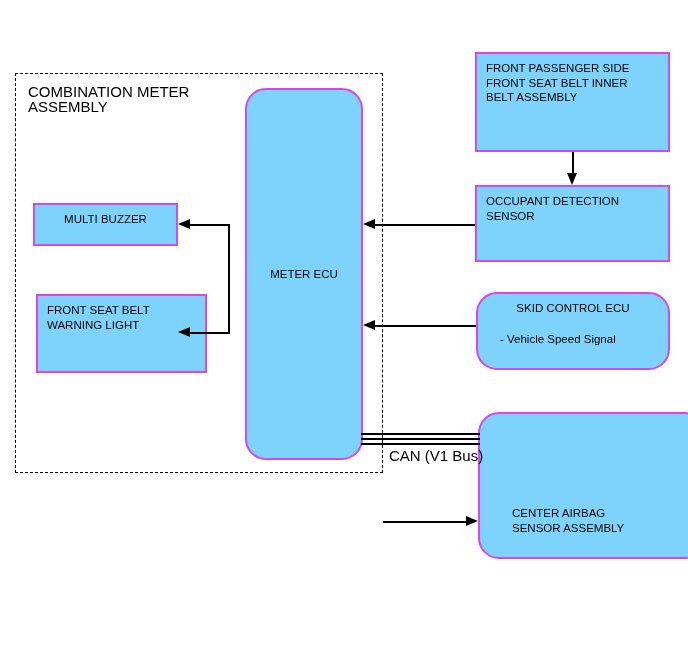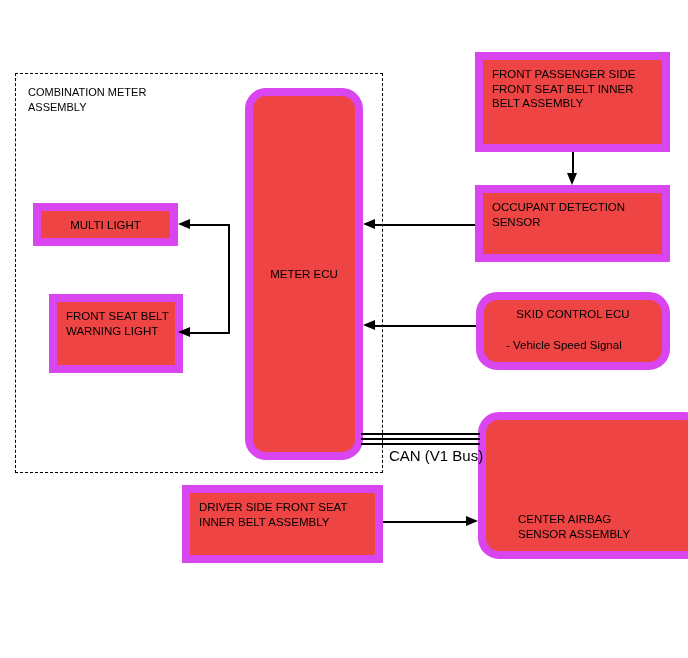--- a/index.html
+++ b/index.html
@@ -28,30 +28,30 @@
   }
   
   .group-dashed {
     position: absolute;
     border: 1.6px dashed #000000;
     box-sizing: border-box;
     background: transparent;
   }
   .group-label {
     position: absolute;
-    font-size: 11px;
+    font-size: 15px;
     line-height: 14.5px;
     white-space: pre-line;
   }
   
   .box {
     position: absolute;
     box-sizing: border-box;
-    border: 8px solid #d946ef;
-    background: #ef4444;
+    border: 2px solid #d946ef;
+    background: #7dd3fc;
   }
   .box.rounded {
     border-radius: 21px;
   }
   .box-text {
     position: absolute;
     font-size: 11.5px;
     line-height: 14.5px;
     white-space: pre-line;
   }
@@ -125,24 +125,24 @@
 
   <div class="group-dashed" style="left:15px; top:73px; width:368px; height:400px;"></div>
   <div class="group-label" style="left:28px; top:85px;">COMBINATION METER
 ASSEMBLY</div>
 
   <div class="box rounded" style="left:245px; top:88px; width:118px; height:372px;">
     <div class="box-text mid">METER ECU</div>
   </div>
 
   <div class="box" style="left:33px; top:203px; width:145px; height:43px;">
-    <div class="box-text center-h">MULTI LIGHT</div>
+    <div class="box-text center-h">MULTI BUZZER</div>
   </div>
 
-  <div class="box" style="left:49px; top:294px; width:134px; height:79px;">
+  <div class="box" style="left:36px; top:294px; width:171px; height:79px;">
     <div class="box-text tl">FRONT SEAT BELT
 WARNING LIGHT</div>
   </div>
 
   <div class="box" style="left:475px; top:52px; width:195px; height:100px;">
     <div class="box-text tl">FRONT PASSENGER SIDE
 FRONT SEAT BELT INNER
 BELT ASSEMBLY</div>
   </div>
 
@@ -154,24 +154,20 @@
   <div class="box rounded" style="left:476px; top:292px; width:194px; height:78px;">
     <div class="box-text" style="left:0; right:0; top:7px; text-align:center;">SKID CONTROL ECU</div>
     <div class="box-text" style="left:22px; top:38px;">- Vehicle Speed Signal</div>
   </div>
 
   <div class="box rounded" style="left:478px; top:412px; width:228px; height:147px;padding-left:29px;">
     <div class="box-text" style="left:32px; top:92px;">CENTER AIRBAG
 SENSOR ASSEMBLY</div>
   </div>
 
-  <div class="box" style="left:182px; top:485px; width:201px; height:78px;">
-    <div class="box-text tl">DRIVER SIDE FRONT SEAT
-INNER BELT ASSEMBLY</div>
-  </div>
 
   <div class="vline" style="left:572px; top:152px; height:22px;"></div>
   <div class="arrow down" style="left:567px; top:173px;"></div>
 
   <div class="hline" style="left:375px; top:224px; width:100px;"></div>
   <div class="arrow left" style="left:363px; top:218.5px;"></div>
 
   <div class="hline" style="left:375px; top:325px; width:101px;"></div>
   <div class="arrow left" style="left:363px; top:319.5px;"></div>
 

